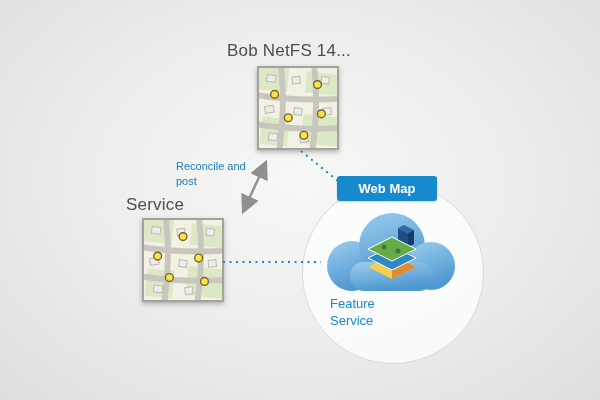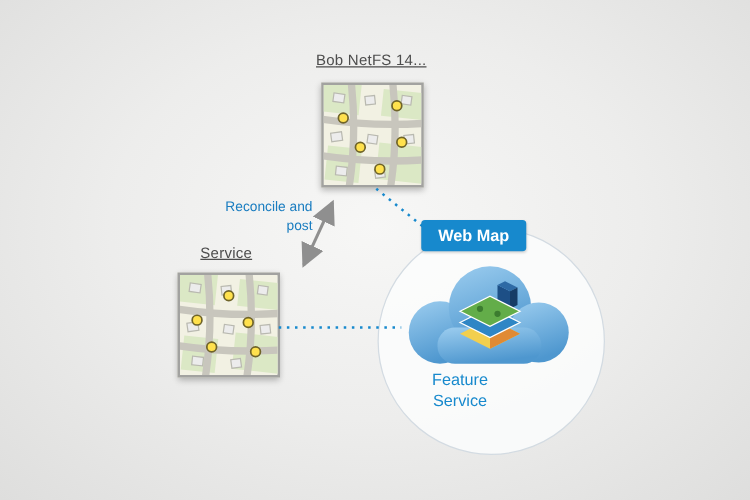--- a/index.html
+++ b/index.html
@@ -20,24 +20,23 @@
     border:2px solid #a2a2a0;
     background:#f2f1e3;
     box-shadow:0 2px 5px rgba(0,0,0,.28);
   }
   .map-node svg{display:block;width:100%;height:100%;}
   #bob-map{left:257px;top:66px;}
   #default-map{left:142px;top:218px;}
   .map-label{
     position:absolute;
     color:#4d4d4d;
-    font-size:12px;
-    text-align:center;
+    font-size:17px;
+    text-align:left;
     letter-spacing:.2px;
-    text-decoration:underline;
   }
   #bob-label{left:227px;top:41px;width:140px;}
   #default-label{left:126px;top:195px;width:110px;}
   
   #service-circle{
     position:absolute;
     left:302px;top:182px;
     width:180px;height:180px;
     border-radius:50%;
     background:rgba(252,253,253,.85);
@@ -46,21 +45,21 @@
   }
   
   #connector-layer{
     position:absolute;left:0;top:0;width:600px;height:400px;
     z-index:2;pointer-events:none;
   }
   
   #web-map-badge{
     position:absolute;
     left:337px;top:176px;
-    width:84px;height:25px;
+    width:100px;height:25px;
     background:#1789cd;
     border-radius:3px;
     color:#ffffff;
     font-size:13px;font-weight:bold;
     text-align:center;line-height:25px;
     z-index:4;
     box-shadow:0 1px 2px rgba(0,0,0,.15);
   }
   
   #cloud{
@@ -70,30 +69,30 @@
     z-index:3;
   }
   #cloud svg{display:block;width:100%;height:100%;}
   
   #feature-service-label{
     position:absolute;
     left:330px;top:296px;
     width:76px;
     color:#1789cd;
     font-size:13px;line-height:1.3;
-    text-align:center;
+    text-align:left;
     z-index:4;
   }
   #reconcile-label{
     position:absolute;
     left:176px;top:159px;
     width:74px;
     color:#1a7dc0;
     font-size:11px;line-height:1.35;
-    text-align:right;
+    text-align:left;
     z-index:3;
   }
 </style>
 </head>
 <body>
 
 <div id="stage">
 
   <div id="service-circle"></div>
 

